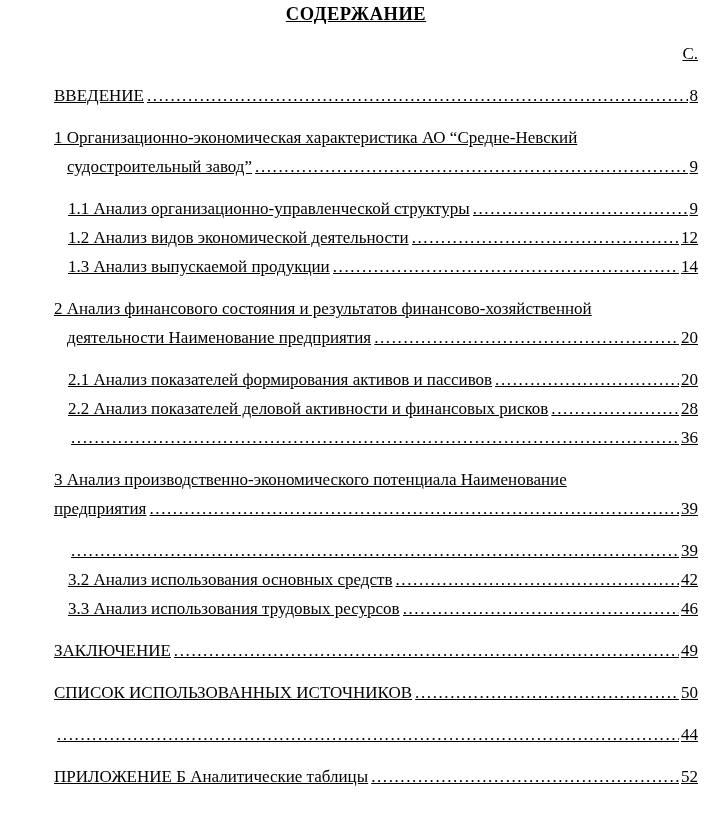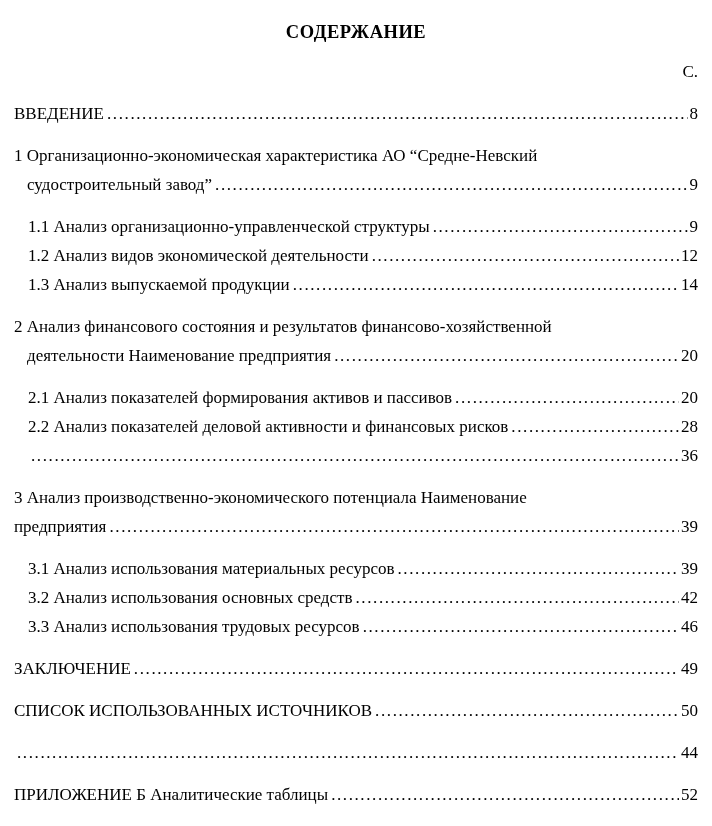--- a/index.html
+++ b/index.html
@@ -5,36 +5,36 @@
   html, body { margin: 0; padding: 0; }
   body {
     width: 712px;
     height: 826px;
     overflow: hidden;
     background: #ffffff;
     color: #000000;
     font-family: "Liberation Serif", "DejaVu Serif", serif;
     font-size: 17px;
   }
-  .page { padding: 18px 14px 0 14px; }
+  .page { padding: 0 14px 0 14px; text-decoration: underline; }
   .title {
     text-align: center;
     font-weight: bold;
     font-size: 18.5px;
     line-height: 29px;
     letter-spacing: 0.5px;
   }
   .page-col {
     text-align: right;
     line-height: 29px;
     margin-top: 10px;
   }
   .entry { line-height: 29px; }
   .major { margin-top: 13px; margin-bottom: 13px; }
-  .line { display: flex; align-items: baseline; }
+  .line { display: flex; align-items: baseline; margin-left: 40px; }
   .txt { white-space: nowrap; }
   .sub { padding-left: 14px; text-align: right; }
   .cont-indent { padding-left: 13px; text-align: right; }
   .dots {
     flex: 1;
     overflow: hidden;
     white-space: nowrap;
     margin: 0 2px 0 3px;
   }
   .dots::after {
@@ -135,21 +135,20 @@
     </div>
     <div class="line">
       <span class="txt">предприятия</span>
       <span class="dots"></span>
       <span class="pg">39</span>
     </div>
   </div>
 
   <div class="entry sub">
     <div class="line">
-      <span class="txt">3.1 Анализ использования материальных ресурсов</span>
       <span class="dots"></span>
       <span class="pg">39</span>
     </div>
   </div>
 
   <div class="entry sub">
     <div class="line">
       <span class="txt">3.2 Анализ использования основных средств</span>
       <span class="dots"></span>
       <span class="pg">42</span>

